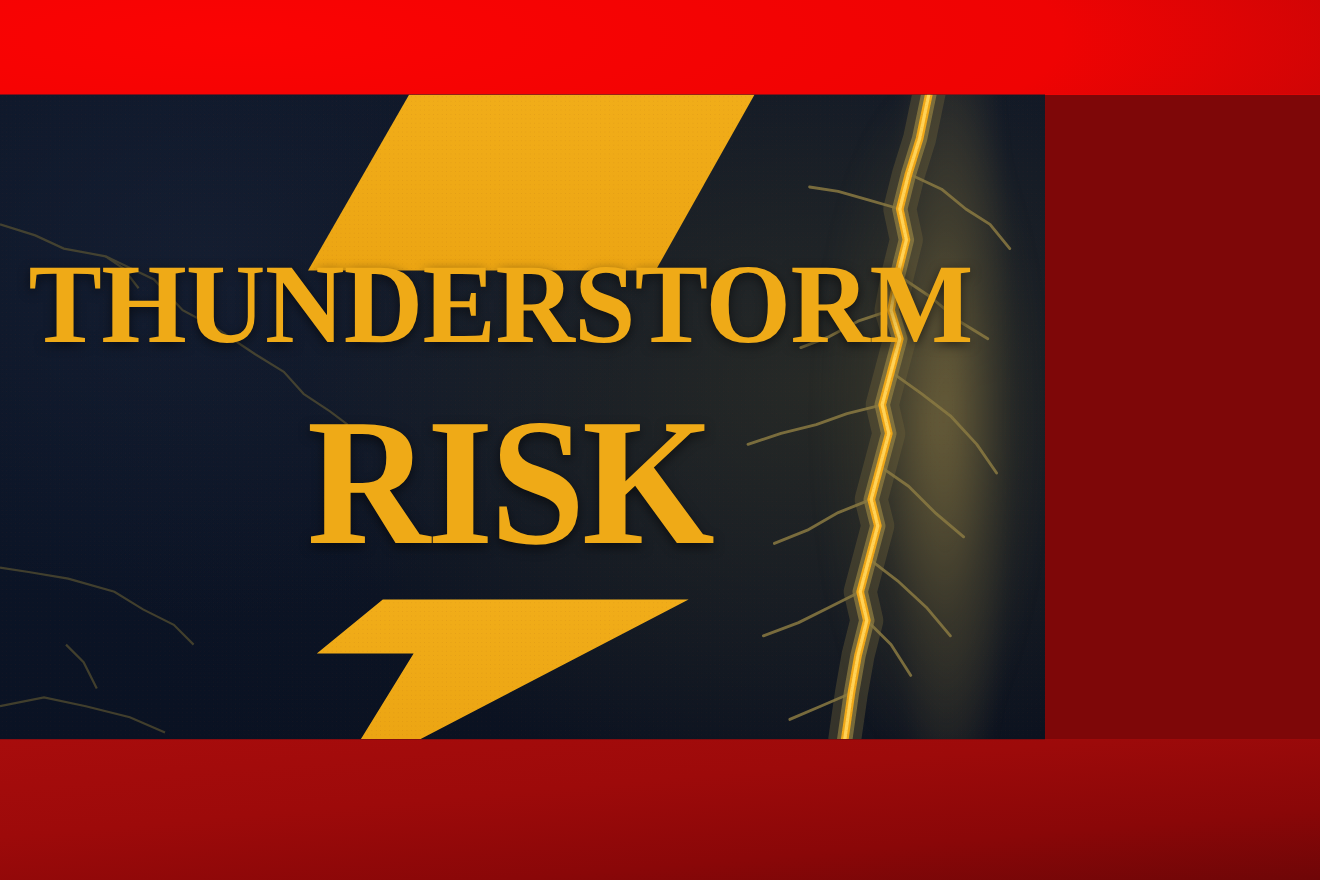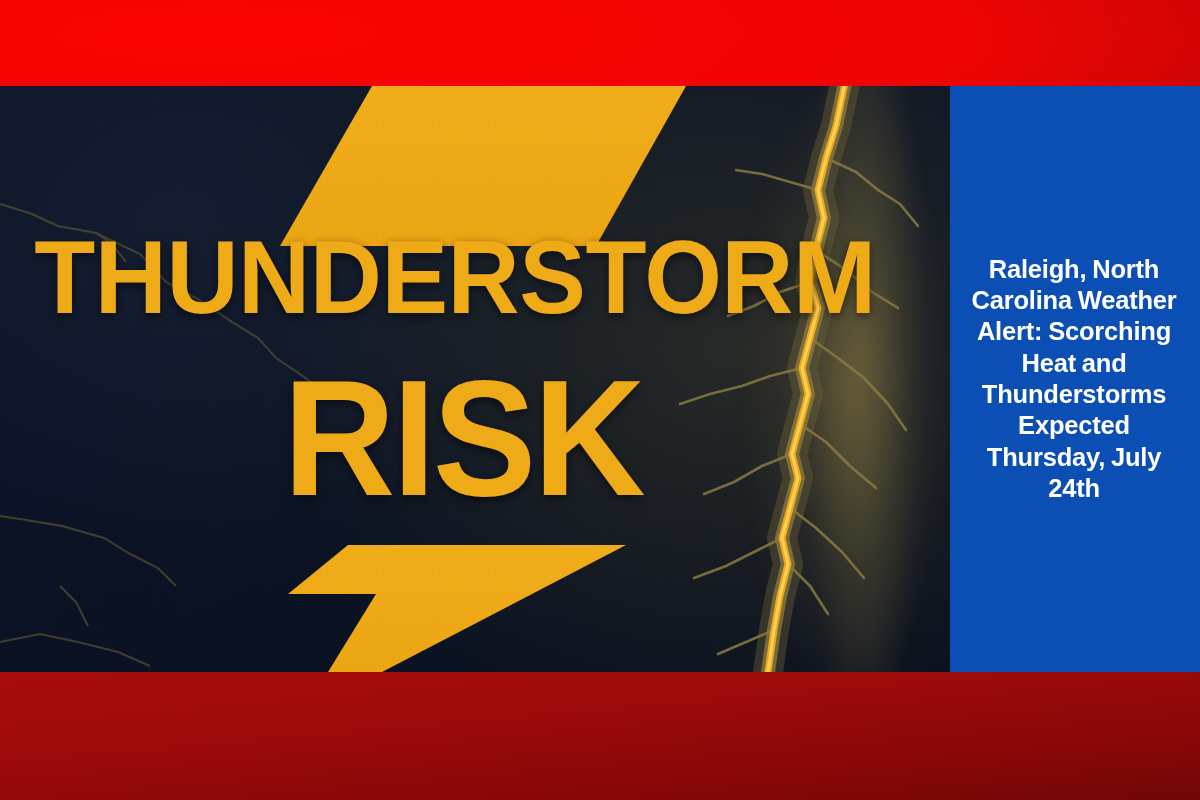--- a/index.html
+++ b/index.html
@@ -5,21 +5,21 @@
   html, body {
     margin: 0;
     padding: 0;
     background: #000;
   }
   #poster {
     position: relative;
     width: 1200px;
     height: 800px;
     overflow: hidden;
-    font-family: Liberation Sans, sans-serif;
+    font-family: Liberation Serif, serif;
   }
 
   
   .frame-bg {
     position: absolute;
     inset: 0;
     background: linear-gradient(180deg,
                 #f20505 0%,
                 #f20505 10.8%,
                 #7e0708 10.8%,
@@ -220,17 +220,14 @@
     </div>
 
     <div class="art-noise"></div>
 
     <div class="headline">
       <div class="hl-line hl-1">THUNDERSTORM</div>
       <div class="hl-line hl-2">RISK</div>
     </div>
   </div>
 
-  <div class="blue-panel">
-    <div class="blue-text">Raleigh, North Carolina Weather Alert: Scorching Heat and Thunderstorms Expected Thursday, July 24th</div>
-  </div>
 
 </div>
 
 </body></html>

